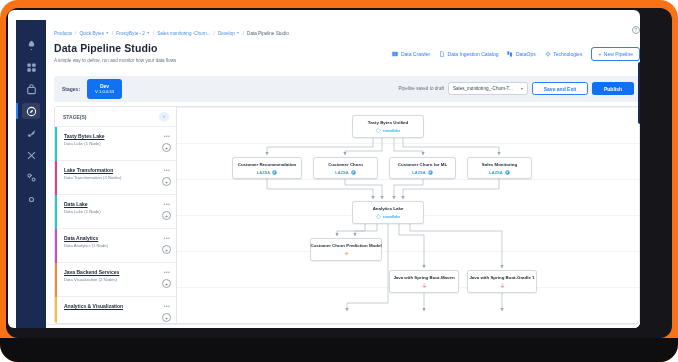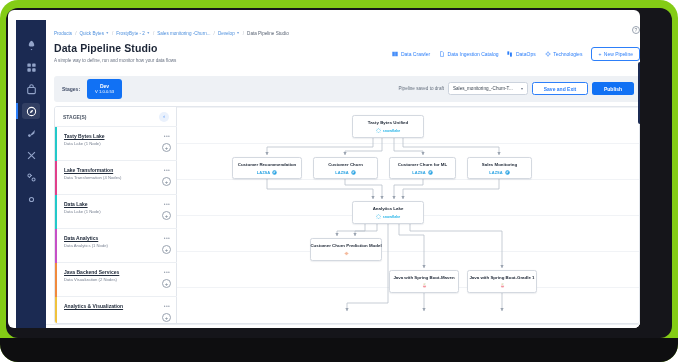--- a/index.html
+++ b/index.html
@@ -7,21 +7,21 @@
     width: 678px; height: 362px;
     background: #ffffff;
     font-family: "Liberation Sans", sans-serif;
     overflow: hidden;
   }
 
   
   #device-frame {
     position: absolute; left: 0; top: 0;
     width: 678px; height: 362px;
-    background: #84cc16;
+    background: #f97316;
     border-radius: 18px;
   }
   #screen-bezel {
     position: absolute; left: 6px; top: 8px;
     width: 666px; height: 330px;
     background: #15151a;
     border-radius: 12px;
   }
   #screen {
     position: absolute; left: 8px; top: 10px;

